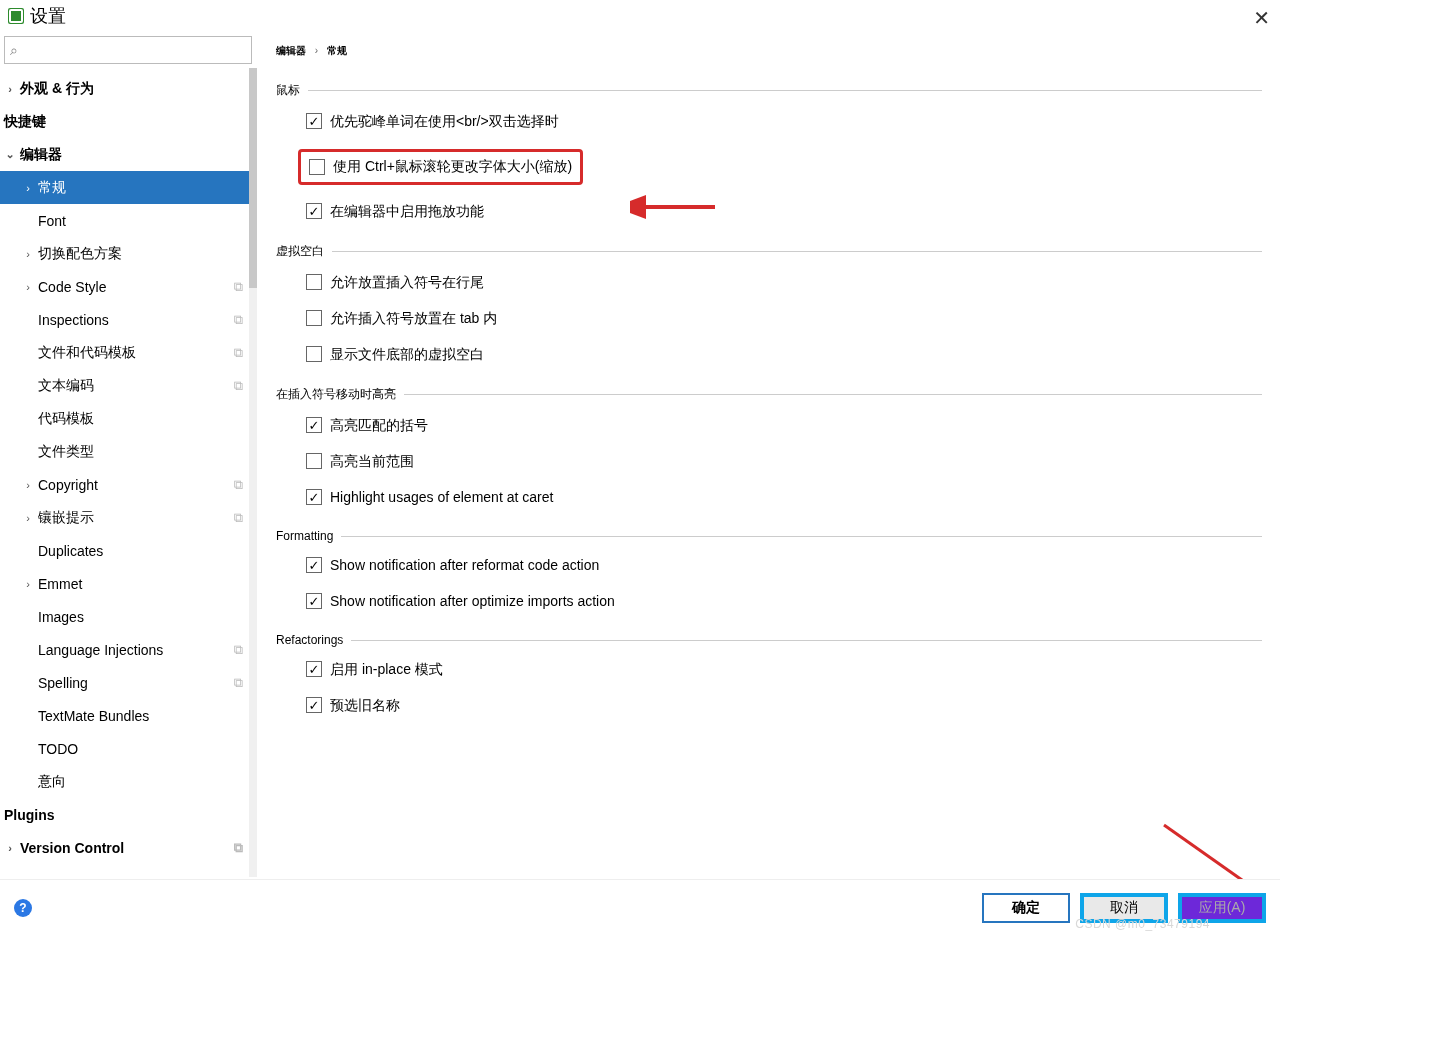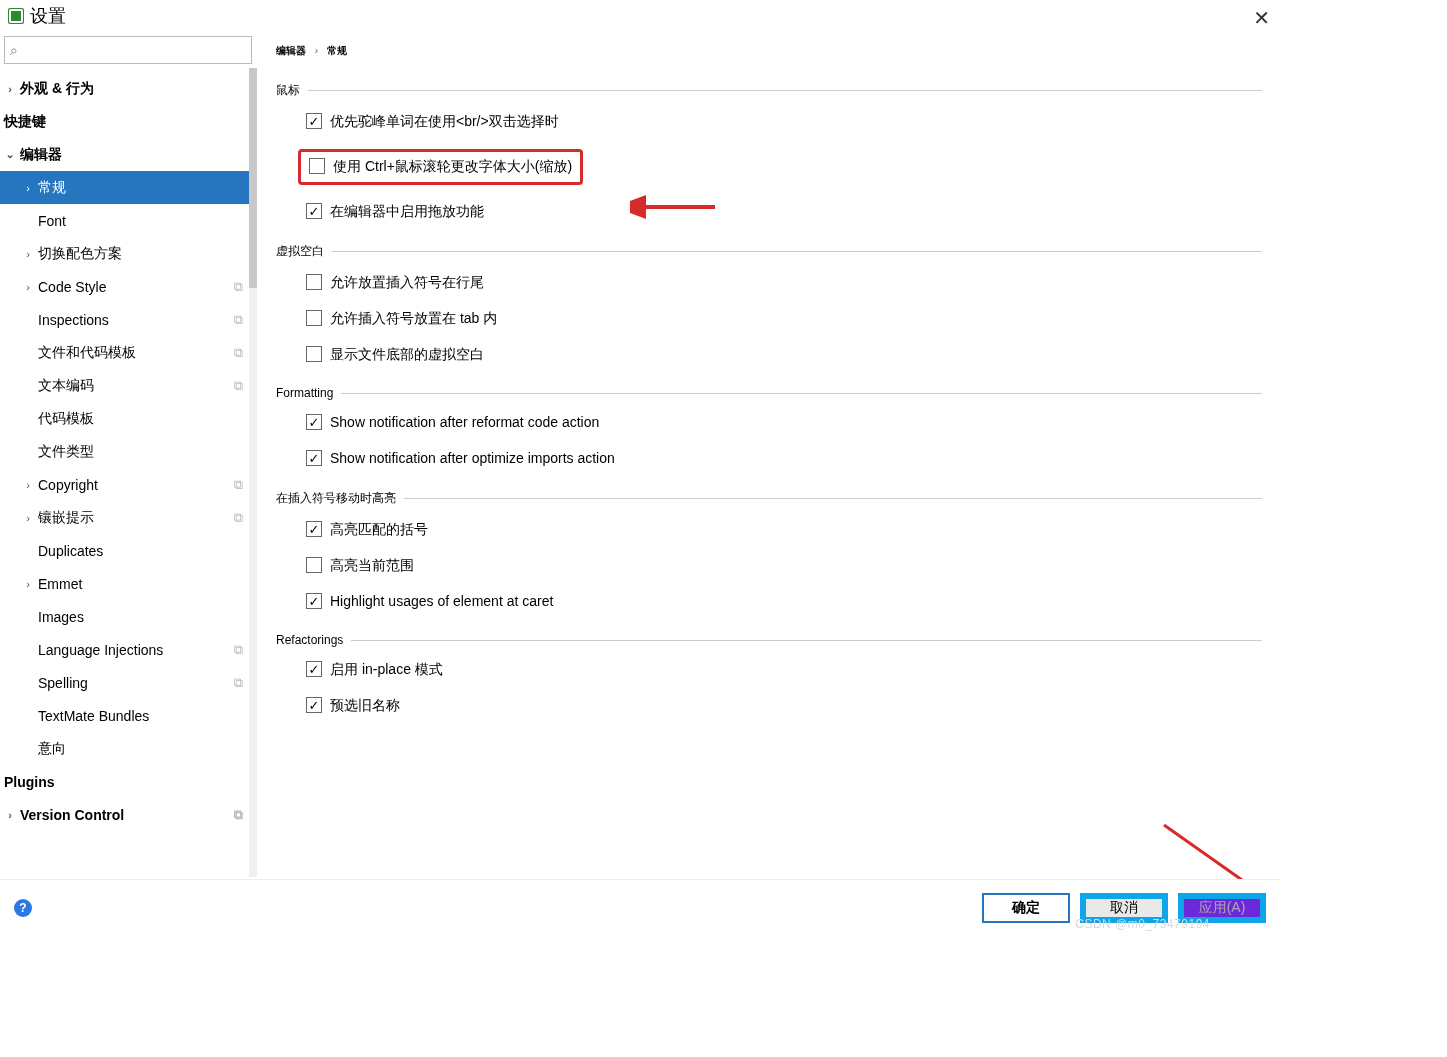--- a/index.html
+++ b/index.html
@@ -29,28 +29,28 @@
 .copy-icon { position: absolute; right: 14px; color: #bbb; font-size: 13px; }
 .main { flex: 1; padding: 12px 18px 0 18px; overflow-y: hidden; }
 .breadcrumb { font-size: 10px; font-weight: bold; margin-bottom: 24px; }
 .breadcrumb .sep { font-weight: normal; margin: 0 6px; color: #666; }
 .section { margin-bottom: 18px; }
 .section-title { display: flex; align-items: center; margin-bottom: 14px; font-size: 12px; }
 .section-title .line { flex:1; height:1px; background:#ccc; margin-left: 8px; }
 .check-row { display: flex; align-items: flex-start; margin-left: 30px; margin-bottom: 14px; height: 22px; }
 .checkbox { width: 16px; height: 16px; border: 1.5px solid #666; margin-right: 8px; display: inline-flex; align-items: center; justify-content: center; background:#fff; flex-shrink:0; }
 .checkbox.checked::after { content: "✓"; font-size: 13px; color: #000; line-height: 1; }
-.highlight-box { border: 3px solid #d62b2b; border-radius: 4px; padding: 6px 8px 6px 8px; display: inline-flex; align-items: flex-start; margin-left: 22px; margin-bottom: 10px; }
+.highlight-box { border: 3px solid #d62b2b; border-radius: 4px; padding: 6px 8px 6px 8px; display: inline-flex; align-items: center; margin-left: 22px; margin-bottom: 10px; }
 .highlight-box .checkbox { margin-right: 8px; }
 .red-arrow-1 { position: absolute; left: 630px; top: 192px; }
 .red-arrow-2 { position: absolute; right: 6px; bottom: 28px; }
 .footer { position: absolute; bottom: 0; left: 0; right: 0; height: 56px; display: flex; align-items: center; padding: 0 14px; border-top: 1px solid #eee; background:#fff; }
 .help-icon { width: 18px; height: 18px; border-radius: 50%; background: #2b78e4; color: #fff; font-size: 12px; display: flex; align-items: center; justify-content: center; font-weight: bold; }
 .footer-spacer { flex: 1; }
-.btn { height: 30px; min-width: 88px; margin-left: 10px; border: 6px solid #0ea5e9; background: #e9e9e9; font-size: 14px; cursor: pointer; padding: 0 14px; }
+.btn { height: 30px; min-width: 88px; margin-left: 10px; border: 4px solid #0ea5e9; background: #e9e9e9; font-size: 14px; cursor: pointer; padding: 0 14px; }
 .btn.primary { border: 2px solid #2675bf; background: #fff; color: #000; font-weight: bold; }
 .btn.disabled { color: #aaa; background: #6d28d9; cursor: default; }
 .watermark { position: absolute; right: 70px; bottom: 4px; font-size: 12px; color: #d8d8d8; letter-spacing: 0.5px; }
 </style>
 </head>
 <body>
 
 <div class="titlebar">
   <span class="app-icon"></span>
   <span class="title">设置</span>
@@ -134,20 +134,23 @@
           <span class="copy-icon">⧉</span>
         </div>
         <div class="tree-item level1">
           <span>Spelling</span>
           <span class="copy-icon">⧉</span>
         </div>
         <div class="tree-item level1">
           <span>TextMate Bundles</span>
         </div>
         <div class="tree-item level1">
+          <span>TODO</span>
+        </div>
+        <div class="tree-item level1">
           <span>意向</span>
         </div>
         <div class="tree-item level0">
           <span style="font-weight: bold; text-align: right;">Plugins</span>
         </div>
         <div class="tree-item level0 has-arrow">
           <span class="arrow">›</span>
           <span style="font-weight: bold;">Version Control</span>
           <span class="copy-icon">⧉</span>
         </div>
@@ -197,49 +200,49 @@
           <span>允许插入符号放置在 tab 内</span>
         </div>
       <div class="check-row">
           <span class="checkbox"></span>
           <span>显示文件底部的虚拟空白</span>
         </div>
     </div>
 
     <div class="section">
       <div class="section-title">
+          <span>在插入符号移动时高亮</span>
+          <span class="line"></span>
+        </div>
+      <div class="check-row">
+          <span class="checkbox checked"></span>
+          <span>高亮匹配的括号</span>
+        </div>
+      <div class="check-row">
+          <span class="checkbox"></span>
+          <span>高亮当前范围</span>
+        </div>
+      <div class="check-row">
+          <span class="checkbox checked"></span>
+          <span>Highlight usages of element at caret</span>
+        </div>
+    </div>
+
+    <div class="section">
+      <div class="section-title">
           <span>Formatting</span>
           <span class="line"></span>
         </div>
       <div class="check-row">
           <span class="checkbox checked"></span>
           <span>Show notification after reformat code action</span>
         </div>
       <div class="check-row">
           <span class="checkbox checked"></span>
           <span>Show notification after optimize imports action</span>
-        </div>
-    </div>
-
-    <div class="section">
-      <div class="section-title">
-          <span>在插入符号移动时高亮</span>
-          <span class="line"></span>
-        </div>
-      <div class="check-row">
-          <span class="checkbox checked"></span>
-          <span>高亮匹配的括号</span>
-        </div>
-      <div class="check-row">
-          <span class="checkbox"></span>
-          <span>高亮当前范围</span>
-        </div>
-      <div class="check-row">
-          <span class="checkbox checked"></span>
-          <span>Highlight usages of element at caret</span>
         </div>
     </div>
 
     <div class="section">
       <div class="section-title">
           <span>Refactorings</span>
           <span class="line"></span>
         </div>
       <div class="check-row">
           <span class="checkbox checked"></span>

